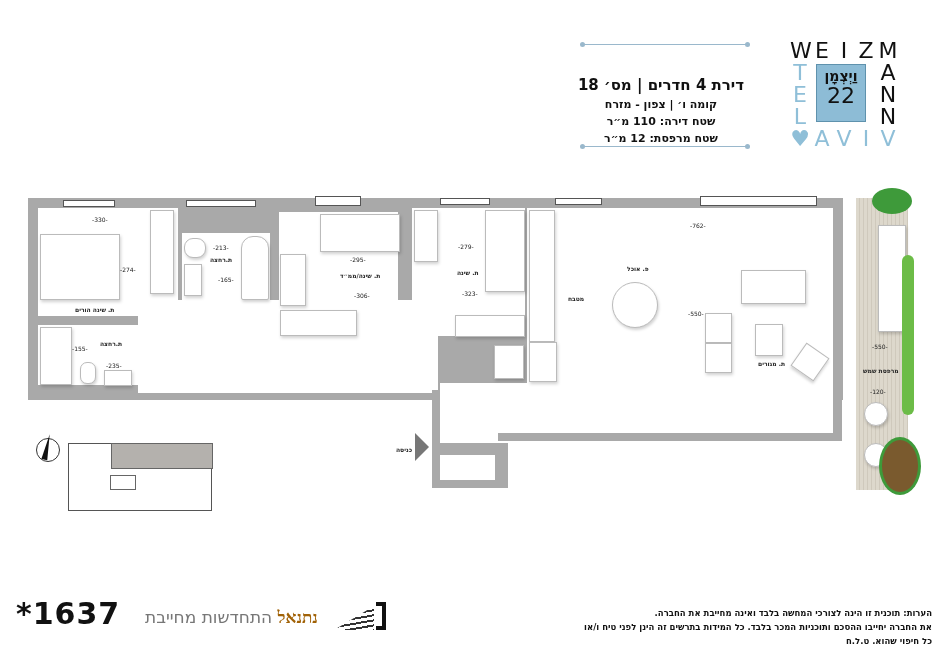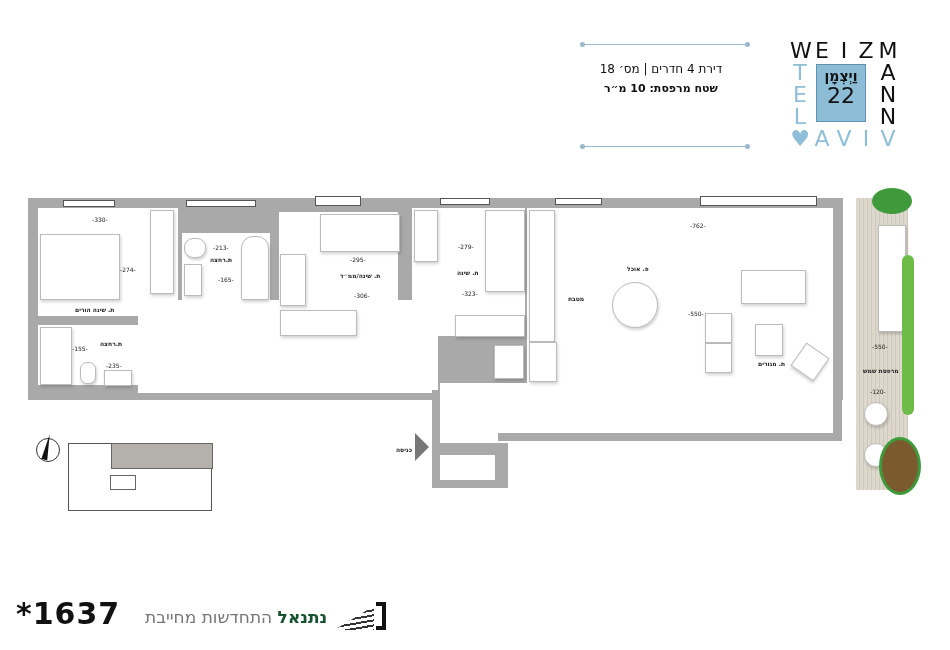--- a/index.html
+++ b/index.html
@@ -2,50 +2,52 @@
 <html><head>
 <meta charset="utf-8">
 <style>
   html,body{margin:0;padding:0;}
   body{width:950px;height:650px;background:#fff;position:relative;overflow:hidden;font-family:"DejaVu Sans",sans-serif;color:#111;}
   
   .info-line{position:absolute;height:1px;background:#9ab8cc;}
   .info-line::before,.info-line::after{content:"";position:absolute;top:-2px;width:5px;height:5px;border-radius:50%;background:#9ab8cc;}
   .info-line::before{left:-2px}.info-line::after{right:-2px}
   .info{position:absolute;left:572px;top:58px;width:178px;text-align:center;direction:rtl;}
-  .info .title{font-size:12px;font-weight:normal;line-height:22px;}
+  .info .title{font-size:15px;font-weight:bold;line-height:22px;margin-top:16px;}
   .info .sub{font-size:11px;font-weight:bold;line-height:17px;}
   
   .logo-letter{position:absolute;font-family:"DejaVu Sans",sans-serif;font-size:22px;line-height:22px;width:20px;text-align:center;}
   .dark{color:#111;} .light{color:#8fbfd8;}
   .logo-box{position:absolute;left:816px;top:64px;width:48px;height:56px;background:#8dbcd6;border:1px solid #5f92ad;text-align:center;}
   .logo-box .he{font-size:14px;font-weight:bold;margin-top:3px;direction:rtl;}
   .logo-box .num{font-size:22px;line-height:24px;}
   
   .wall{position:absolute;background:#a9a9a9;}
   .room{position:absolute;background:#fff;}
   .lbl{position:absolute;font-size:6px;font-weight:bold;direction:rtl;white-space:nowrap;color:#222;}
   .dim{position:absolute;font-size:6px;color:#222;white-space:nowrap;}
   .furn{position:absolute;background:#fff;border:1px solid #bbb;box-shadow:1px 2px 3px rgba(0,0,0,.18);}
   .win{position:absolute;background:#fff;border:1px solid #555;}
   .deck{position:absolute;background:repeating-linear-gradient(90deg,#ddd8cc 0 3px,#cfc9bc 3px 4px);}
   .plant{position:absolute;border-radius:50%;}
   
   .notes{position:absolute;right:18px;top:606px;width:360px;direction:rtl;text-align:right;font-size:8.5px;font-weight:bold;line-height:14px;}
   .code{position:absolute;left:16px;top:596px;font-size:30px;font-weight:bold;letter-spacing:1px;}
   .brand{position:absolute;left:145px;top:607px;font-size:17px;color:#777;direction:rtl;white-space:nowrap;}
-  .brand b{color:#14532d;}
+  .brand b{color:#a16207;font-family:Liberation Serif, serif;}
 </style>
 </head>
 <body>
 
 <div class="info-line" style="left:582px;top:44px;width:166px;"></div>
 <div class="info">
   <div class="title">דירת 4 חדרים | מס׳ 18</div>
-  <div class="sub">שטח מרפסת: 10 מ״ר</div>
+  <div class="sub">קומה ו׳ | צפון - מזרח</div>
+  <div class="sub">שטח דירה: 110 מ״ר</div>
+  <div class="sub">שטח מרפסת: 12 מ״ר</div>
 </div>
 <div class="info-line" style="left:582px;top:146px;width:166px;"></div>
 
 <div>
   <span class="logo-letter dark" style="left:790px;top:40px;">W</span>
   <span class="logo-letter dark" style="left:812px;top:40px;">E</span>
   <span class="logo-letter dark" style="left:834px;top:40px;">I</span>
   <span class="logo-letter dark" style="left:856px;top:40px;">Z</span>
   <span class="logo-letter dark" style="left:878px;top:40px;">M</span>
   <span class="logo-letter dark" style="left:878px;top:62px;">A</span>
@@ -160,13 +162,15 @@
   <div style="position:absolute;left:110px;top:475px;width:24px;height:13px;border:1px solid #666;"></div>
 </div>
 
 <div class="code">*1637</div>
 <div class="brand"><b>נתנאל</b><span> התחדשות מחייבת</span></div>
 <div style="position:absolute;left:334px;top:602px;width:52px;height:28px;">
   <div style="position:absolute;left:0;bottom:0;width:40px;height:24px;background:repeating-linear-gradient(170deg,#333 0 2px,#fff 2px 5px);clip-path:polygon(0 100%,100% 0,100% 100%);"></div>
   <div style="position:absolute;right:0;top:0;width:10px;height:28px;border:4px solid #111;border-left:none;box-sizing:border-box;"></div>
 </div>
 <div class="notes">
+  <div>הערות: תוכנית זו הינה לצורכי המחשה בלבד ואינה מחייבת את החברה.</div>
+  <div>את החברה יחייבו ההסכם ותוכניות המכר בלבד. כל המידות בתרשים זה הינן לפני טיח ו/או כל חיפוי שהוא. ט.ל.ח</div>
 </div>
 
 </body></html>

